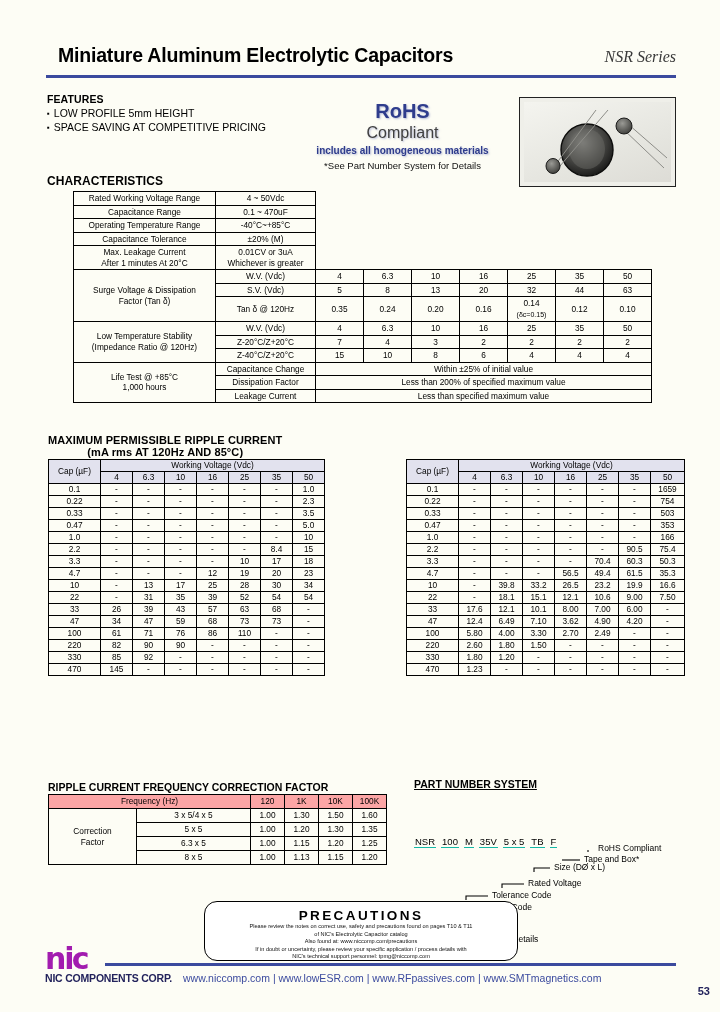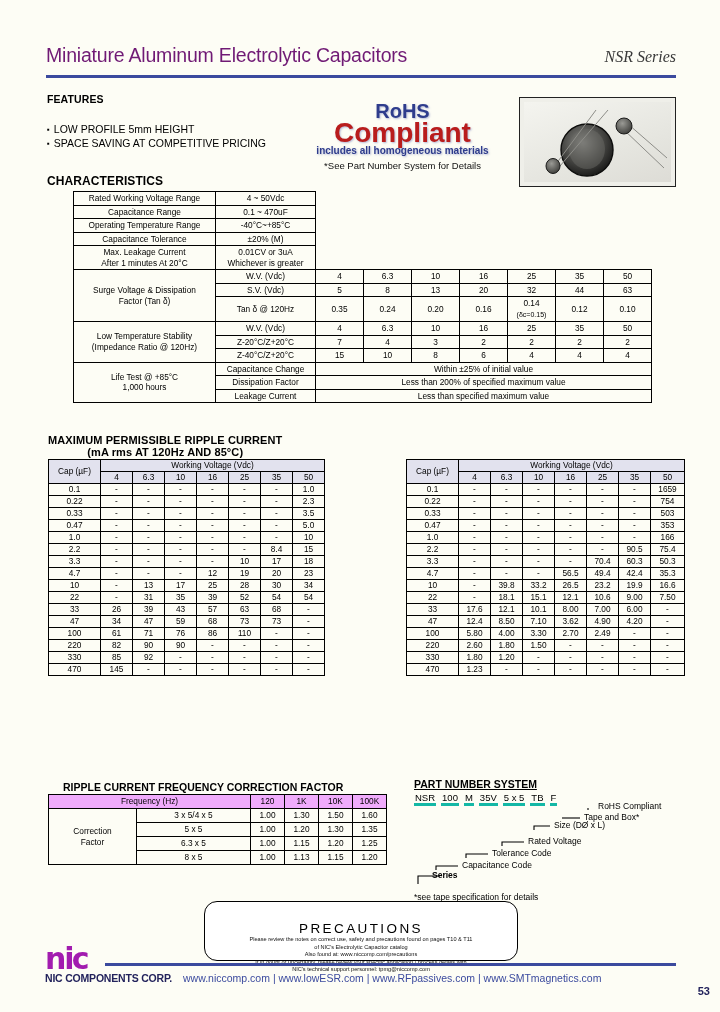--- a/index.html
+++ b/index.html
@@ -9,44 +9,44 @@
     font-family:"Liberation Sans", sans-serif;
     color:#000;
     position:relative;
     overflow:hidden;
   }
   .page{position:absolute;inset:0;}
 
   
   .hdr{position:absolute;left:46px;top:44px;width:630px;}
   .hdr-title{
-    font-size:19.5px;font-weight:normal;color:#701a75;
-    letter-spacing:-0.2px;display:inline-block;
+    font-size:19.5px;font-weight:bold;color:#000000;
+    letter-spacing:-0.2px;display:inline-block;margin-left:12px;
   }
   .hdr-series{
     position:absolute;right:0;top:4px;
     font-size:16px;color:#3a3a3a;font-style:italic;
     font-family:"Liberation Serif", serif;
   }
   .hdr-rule{
     position:absolute;left:46px;top:75px;width:630px;height:3px;background:#3b4a9e;
   }
 
   
   .features{position:absolute;left:47px;top:93px;}
   .features h3{margin:0;font-size:10.5px;font-weight:bold;letter-spacing:0.1px;}
-  .features ul{margin:18px 0 0 0;padding:0;list-style:none;}
+  .features ul{margin:2px 0 0 0;padding:0;list-style:none;}
   .features li{font-size:10.5px;line-height:13.5px;}
   .features li:before{content:"\25AA";font-size:8px;margin-right:4px;vertical-align:1px;}
 
   
   .rohs{position:absolute;left:300px;top:100px;width:205px;text-align:center;}
   .rohs .r1{font-size:20px;font-weight:bold;color:#2e3c8c;line-height:22px;
             text-shadow:1px 1px 2px rgba(120,130,190,.55);}
-  .rohs .r2{font-size:28px;font-weight:bold;color:#b91c1c;line-height:22px;
+  .rohs .r2{font-size:16px;font-weight:normal;color:#404040;line-height:22px;
             text-shadow:1px 1px 2px rgba(120,130,190,.55);}
   .rohs .r3{font-size:10px;font-weight:bold;color:#2e3c8c;line-height:13px;
             text-shadow:1px 1px 2px rgba(120,130,190,.5);}
   .rohs .r4{font-size:9.5px;color:#111;line-height:13px;margin-top:2px;}
 
   
   .photo{position:absolute;left:519px;top:97px;width:155px;height:88px;
          border:1px solid #222;background:#efefe9;overflow:hidden;}
   .photo .inner{position:absolute;inset:4px;background:linear-gradient(160deg,#f4f4ef 0%,#e6e6e0 60%,#dddcd6 100%);}
 
@@ -72,39 +72,39 @@
   .thick-b td,.thick-b th{border-bottom:1.6px solid #000;}
 
   .ripwrap{position:absolute;left:48px;top:459px;}
   .esrwrap{position:absolute;left:406px;top:459px;}
 
   .rip-title{position:absolute;left:48px;top:434px;text-align:center;}
   .esr-title{position:absolute;left:406px;top:426px;}
   .sec-title .l2{display:block;}
 
   
-  .freq-title{position:absolute;left:48px;top:781px;font-size:10.5px;font-weight:bold;margin-left:15px;}
+  .freq-title{position:absolute;left:48px;top:781px;font-size:10.5px;font-weight:bold;}
   .freqwrap{position:absolute;left:48px;top:794px;}
   .freq{font-size:8.3px;}
   .freq td,.freq th{border:1px solid #000;text-align:center;padding:1px 3px;line-height:11px;font-weight:normal;}
-  .freq thead th{background:#f0abfc;}
+  .freq thead th{background:#fca5a5;}
 
   
   .pns{position:absolute;left:414px;top:778px;font-size:9px;}
   .pns-title{font-size:10.5px;font-weight:bold;text-decoration:underline;margin:0 0 2px 0;}
-  .pns-code span{display:inline-block;border-bottom:3px solid #14b8a6;margin-right:5px;font-size:9.5px;padding:0 1px;}
+  .pns-code span{display:inline-block;border-bottom:1px solid #14b8a6;margin-right:5px;font-size:9.5px;padding:0 1px;margin-top:44px;}
   .pns-lines{position:relative;height:86px;margin-top:0;}
   .pns-lines .it{position:absolute;font-size:8.5px;white-space:nowrap;}
   .pns-note{font-size:8.5px;margin-top:0px;}
   .pns svg{position:absolute;left:0;top:0;}
 
   
   .prec{position:absolute;left:204px;top:901px;width:312px;height:58px;
         border:1.4px solid #000;border-radius:13px;background:#fff;text-align:center;}
-  .prec h4{margin:19px 0 0 0;font-size:13.5px;font-weight:normal;letter-spacing:2.4px;}
+  .prec h4{margin:6px 0 0 0;font-size:13.5px;font-weight:bold;letter-spacing:2.4px;}
   .prec p{margin:0;font-size:5.6px;line-height:7.6px;color:#111;padding:0 6px;}
 
   
   .foot-rule{position:absolute;left:105px;top:963px;width:571px;height:3px;background:#3b4a9e;}
   .logo{position:absolute;left:45px;top:944px;font-size:30px;font-weight:bold;color:#a21caf;
         letter-spacing:-2px;line-height:30px;font-family:"DejaVu Sans",sans-serif;}
   .foot{position:absolute;left:45px;top:972px;width:640px;font-size:10.5px;}
   .foot .corp{font-weight:bold;color:#23235c;letter-spacing:-0.2px;}
   .foot .links{color:#3b4a9e;margin-left:8px;}
   .foot .links b{font-weight:normal;}
@@ -600,21 +600,21 @@
             <td>60.3</td>
             <td>50.3</td>
           </tr>
           <tr class="thick-b">
             <td>4.7</td>
             <td>-</td>
             <td>-</td>
             <td>-</td>
             <td>56.5</td>
             <td>49.4</td>
-            <td>42.4</td>
+            <td>61.5</td>
             <td>35.3</td>
           </tr>
           <tr>
             <td>10</td>
             <td>-</td>
             <td>39.8</td>
             <td>33.2</td>
             <td>26.5</td>
             <td>23.2</td>
             <td>19.9</td>
@@ -636,21 +636,21 @@
             <td>12.1</td>
             <td>10.1</td>
             <td>8.00</td>
             <td>7.00</td>
             <td>6.00</td>
             <td>-</td>
           </tr>
           <tr class="thick-b">
             <td>47</td>
             <td>12.4</td>
-            <td>8.50</td>
+            <td>6.49</td>
             <td>7.10</td>
             <td>3.62</td>
             <td>4.90</td>
             <td>4.20</td>
             <td>-</td>
           </tr>
           <tr>
             <td>100</td>
             <td>5.80</td>
             <td>4.00</td>

